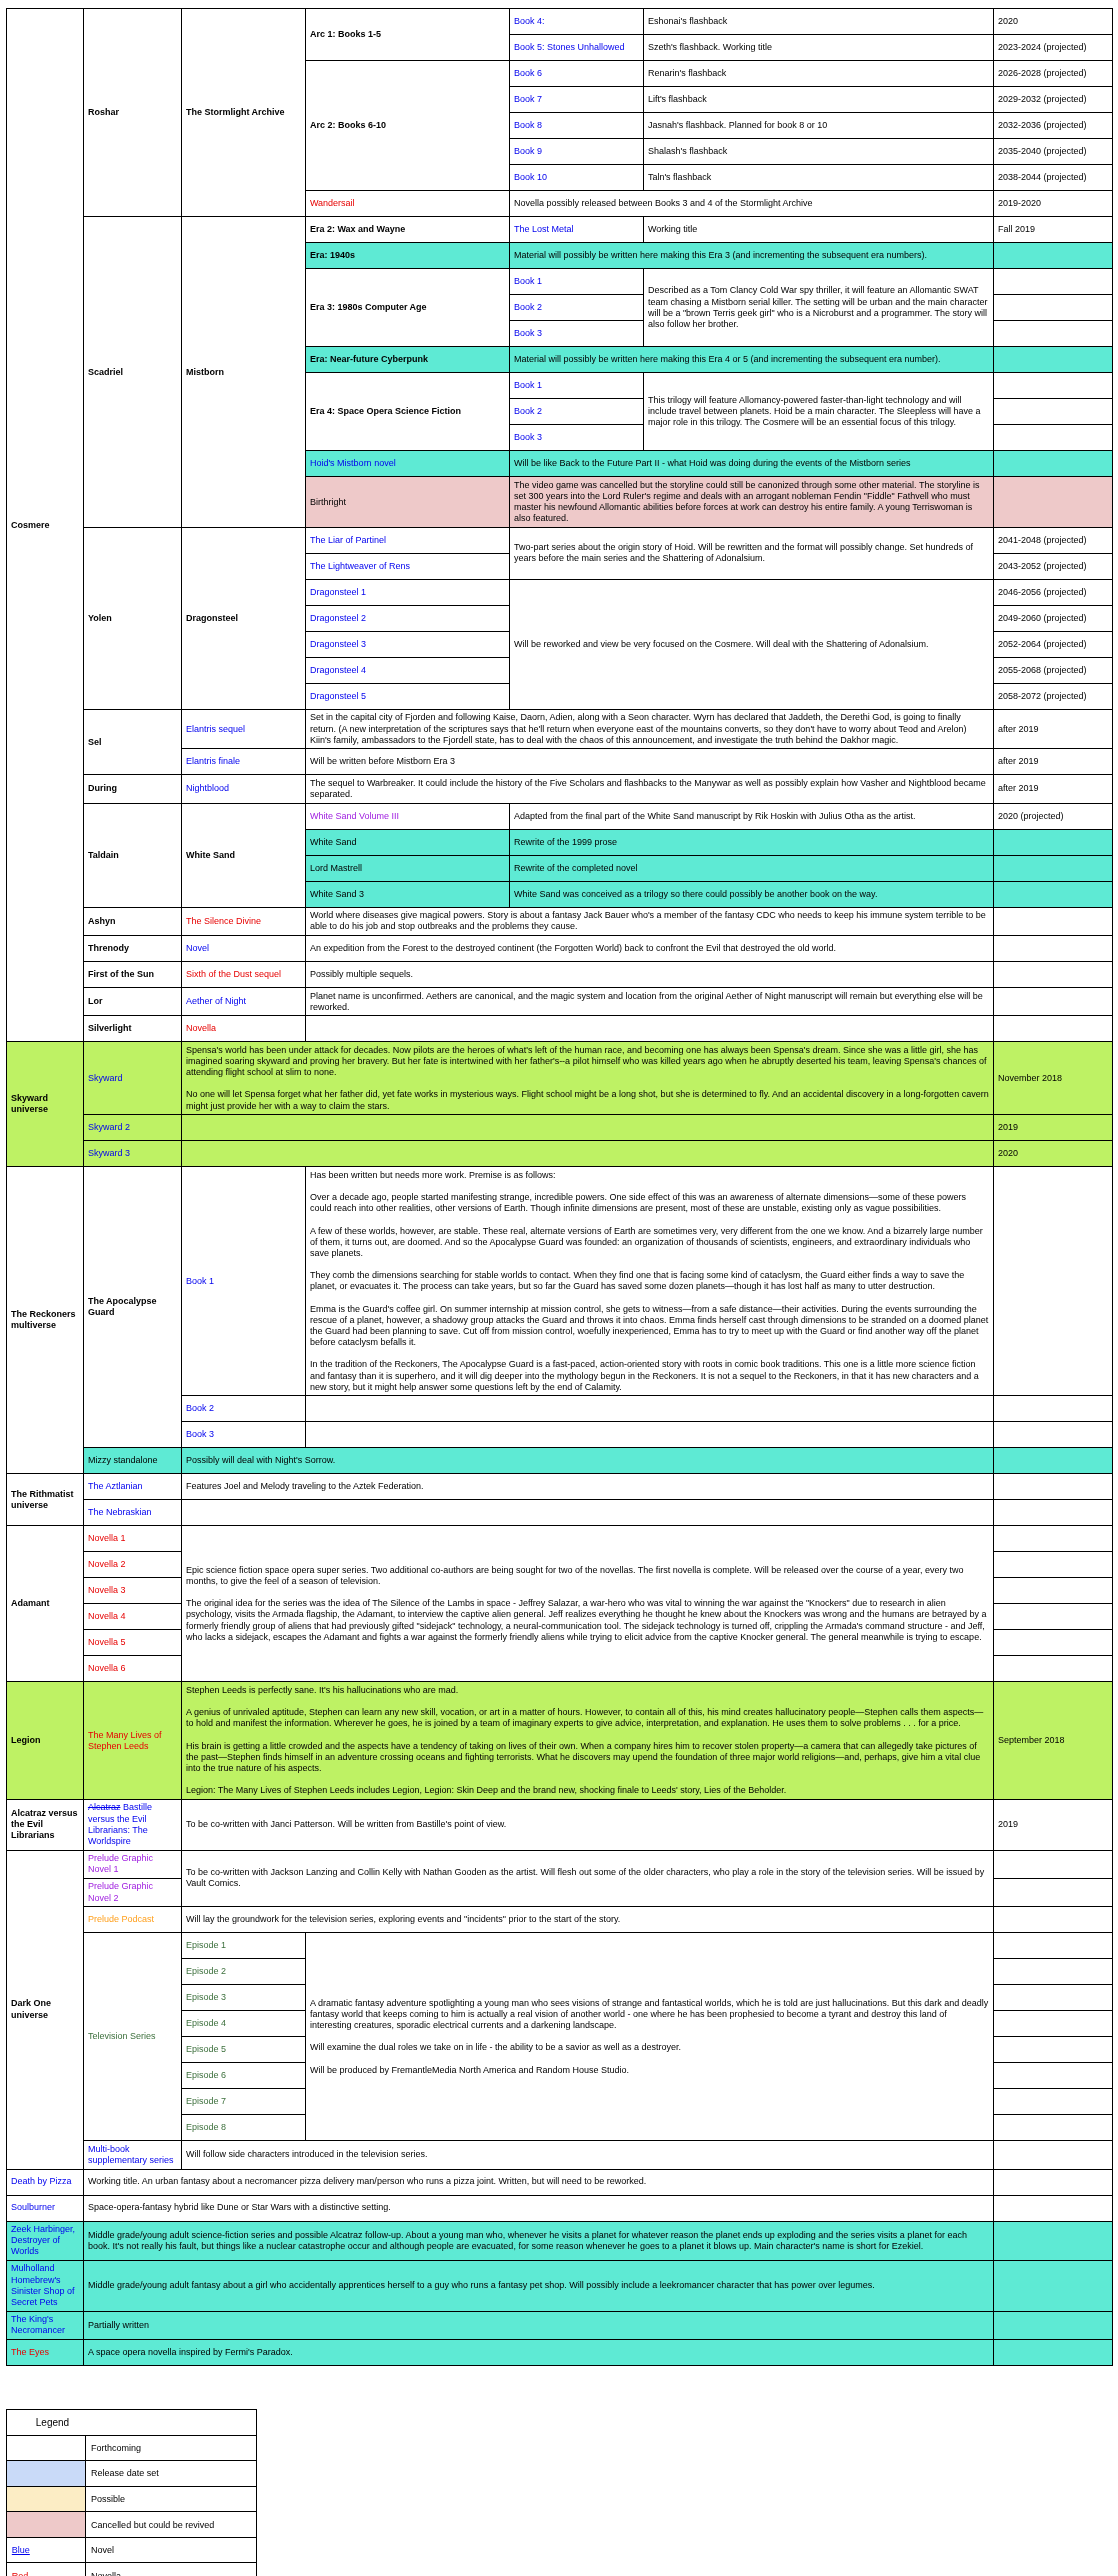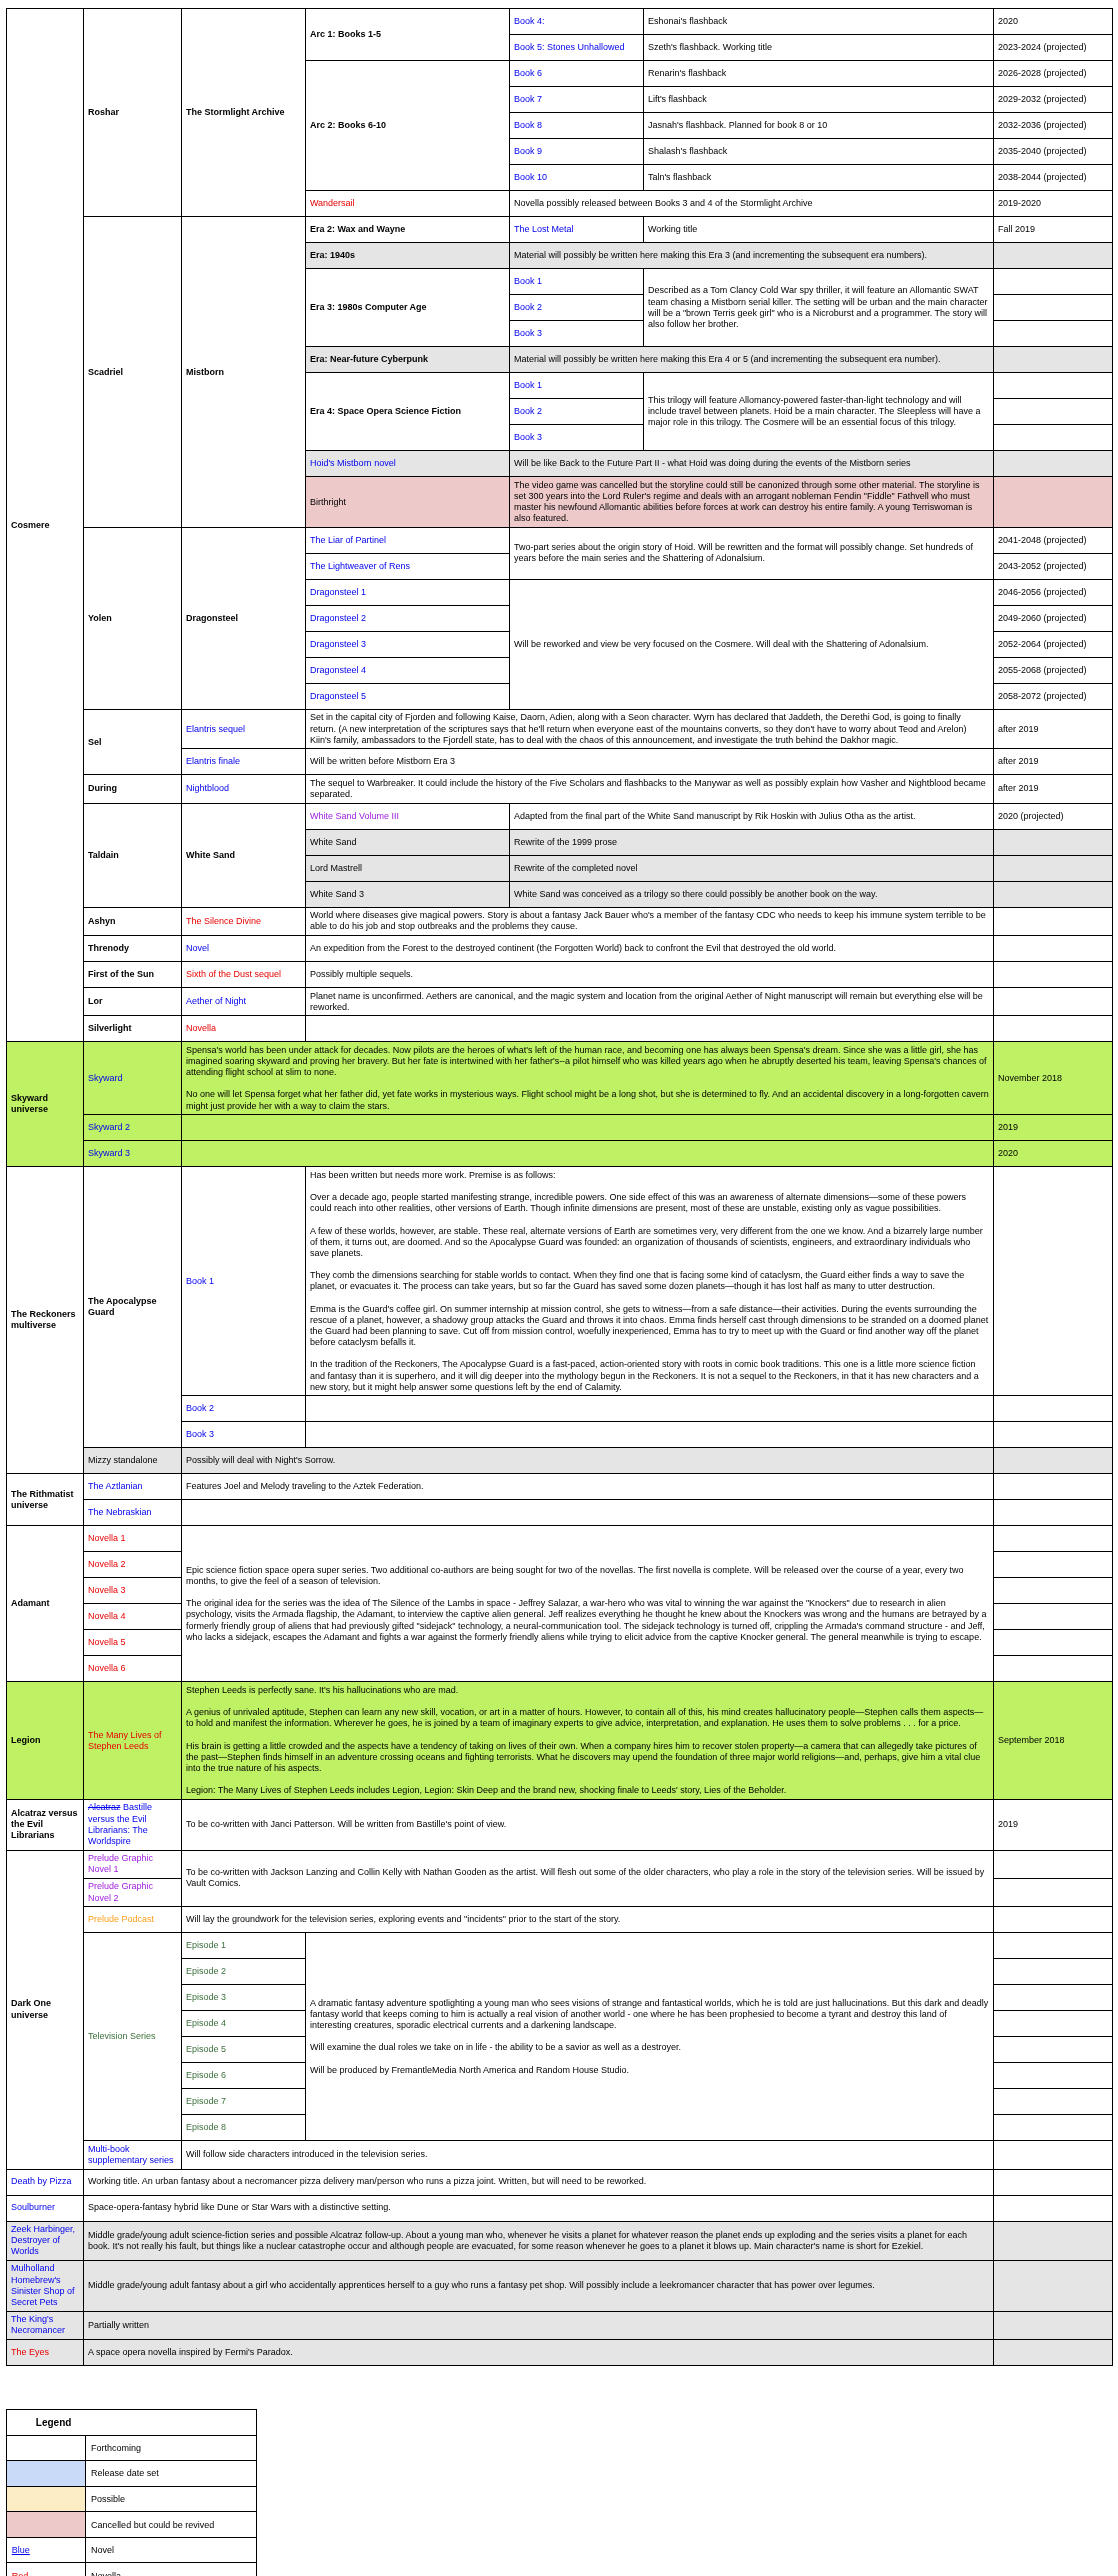--- a/index.html
+++ b/index.html
@@ -8,26 +8,26 @@
   table{border-collapse:collapse;table-layout:fixed;}
   #works{width:1107px;border:1.7px solid #000;}
   #works td{border:0.8px solid #000;vertical-align:middle;padding:2.5px 4.1px;line-height:1.24;white-space:pre-wrap;overflow:hidden;height:20px;}
   tr.sec td{border-top:1.7px solid #000;}
   .s-h{font-weight:bold;margin-left:45px;}
   .s-l{color:#0000ee;}
   .s-rd{color:#e60000;}
   .s-pu{color:#a020e0;}
   .s-gr{color:#3d703d;}
   .s-or{color:#ffa01e;}
-  .bg-t{background:#e5e5e5;}
+  .bg-t{background:#5eead4;}
   .bg-p{background:#eec9c9;margin-left:23px;}
   .bg-bl{background:#bef264;}
   #legend{width:251px;margin-top:43px;border:1.7px solid #000;}
   #legend td{border:0.8px solid #000;padding:3.3px 5px;height:18px;vertical-align:middle;}
-  #legend .hdr{font-weight:bold;font-size:10px;padding-left:29px;}
+  #legend .hdr{font-weight:normal;font-size:10px;padding-left:29px;}
   s{text-decoration:line-through;}
 </style>
 </head>
 <body>
 
 <div id="wrap">
   <table id="works">
     <colgroup>
         <col style="width: 77px;">
         <col style="width: 98px;">

